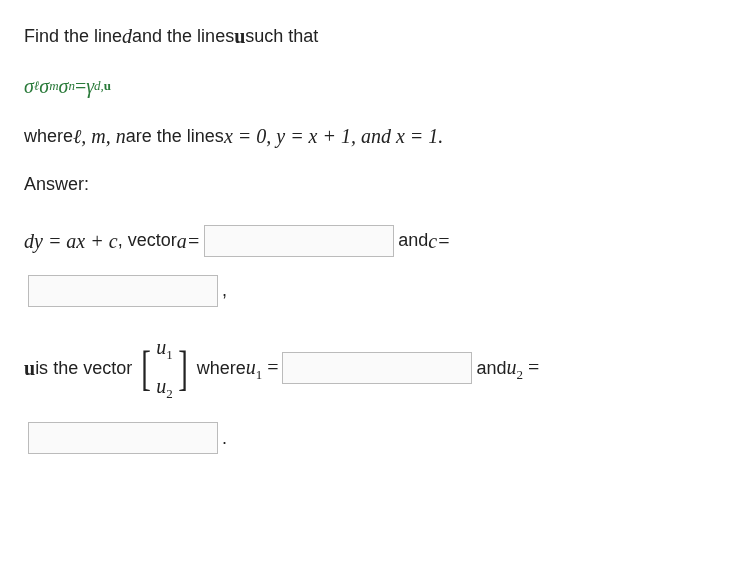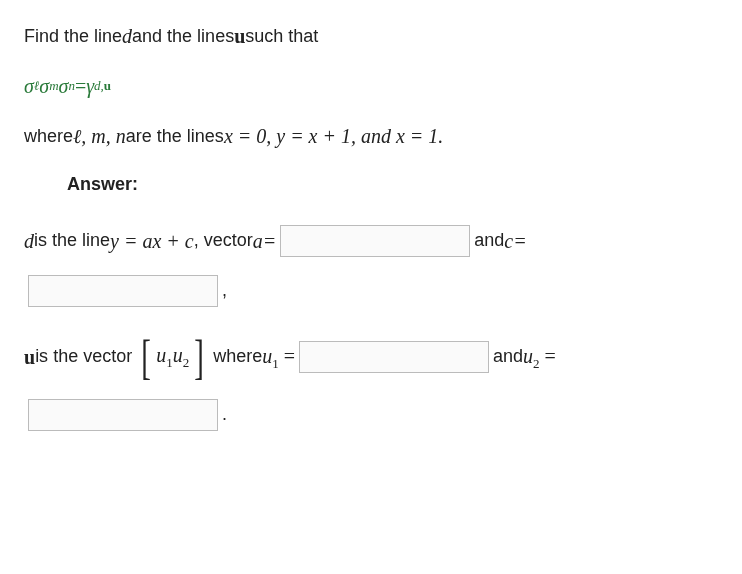--- a/index.html
+++ b/index.html
@@ -27,42 +27,43 @@
   input.blank {
     border: 1px solid #bbb;
     background: #fafafa;
     height: 32px;
     width: 190px;
     font-size: 16px;
     padding: 0 6px;
     box-sizing: border-box;
     margin: 0 4px;
   }
-  .answer-label { font-weight: bold; margin-left: 43px; }
+  .answer-label { font-weight: normal; }
   .vec-block {
     display: inline-flex;
     align-items: center;
     margin: 0 6px;
   }
   .bracket {
     font-family: 'Times New Roman', serif;
     font-size: 48px;
     line-height: 48px;
     transform: scaleX(0.6);
     display: inline-block;
   }
   .vec-col {
     display: inline-flex;
-    flex-direction: row;
+    flex-direction: column;
     align-items: flex-end;
     font-family: 'Times New Roman', serif;
     font-style: italic;
     font-size: 20px;
     line-height: 1.2;
     padding: 2px 2px;
+    gap: 12px;
   }
   .nowrap { white-space: nowrap; }
   .gap-top { margin-top: 26px; }
 </style>
 </head>
 <body>
 
 <div class="row">
   <span>Find the line </span>
   <span class="math-i">d</span>
@@ -90,21 +91,20 @@
   <span> are the lines </span>
   <span class="math-i nowrap">x = 0, y = x + 1,  and x = 1.</span>
 </div>
 
 <div class="row">
   <span class="answer-label">Answer:</span>
 </div>
 
 <div class="row gap-top">
   <span class="math-i">d</span>
-  <span> is the line </span>
   <span class="math-i">y = ax + c</span>
   <span>, vector </span>
   <span class="math-i">a=</span>
   <input class="blank" type="text" style="">
   <span> and </span>
   <span class="math-i">c=</span>
 </div>
 
 <div class="row">
   <input class="blank" type="text" style="">

